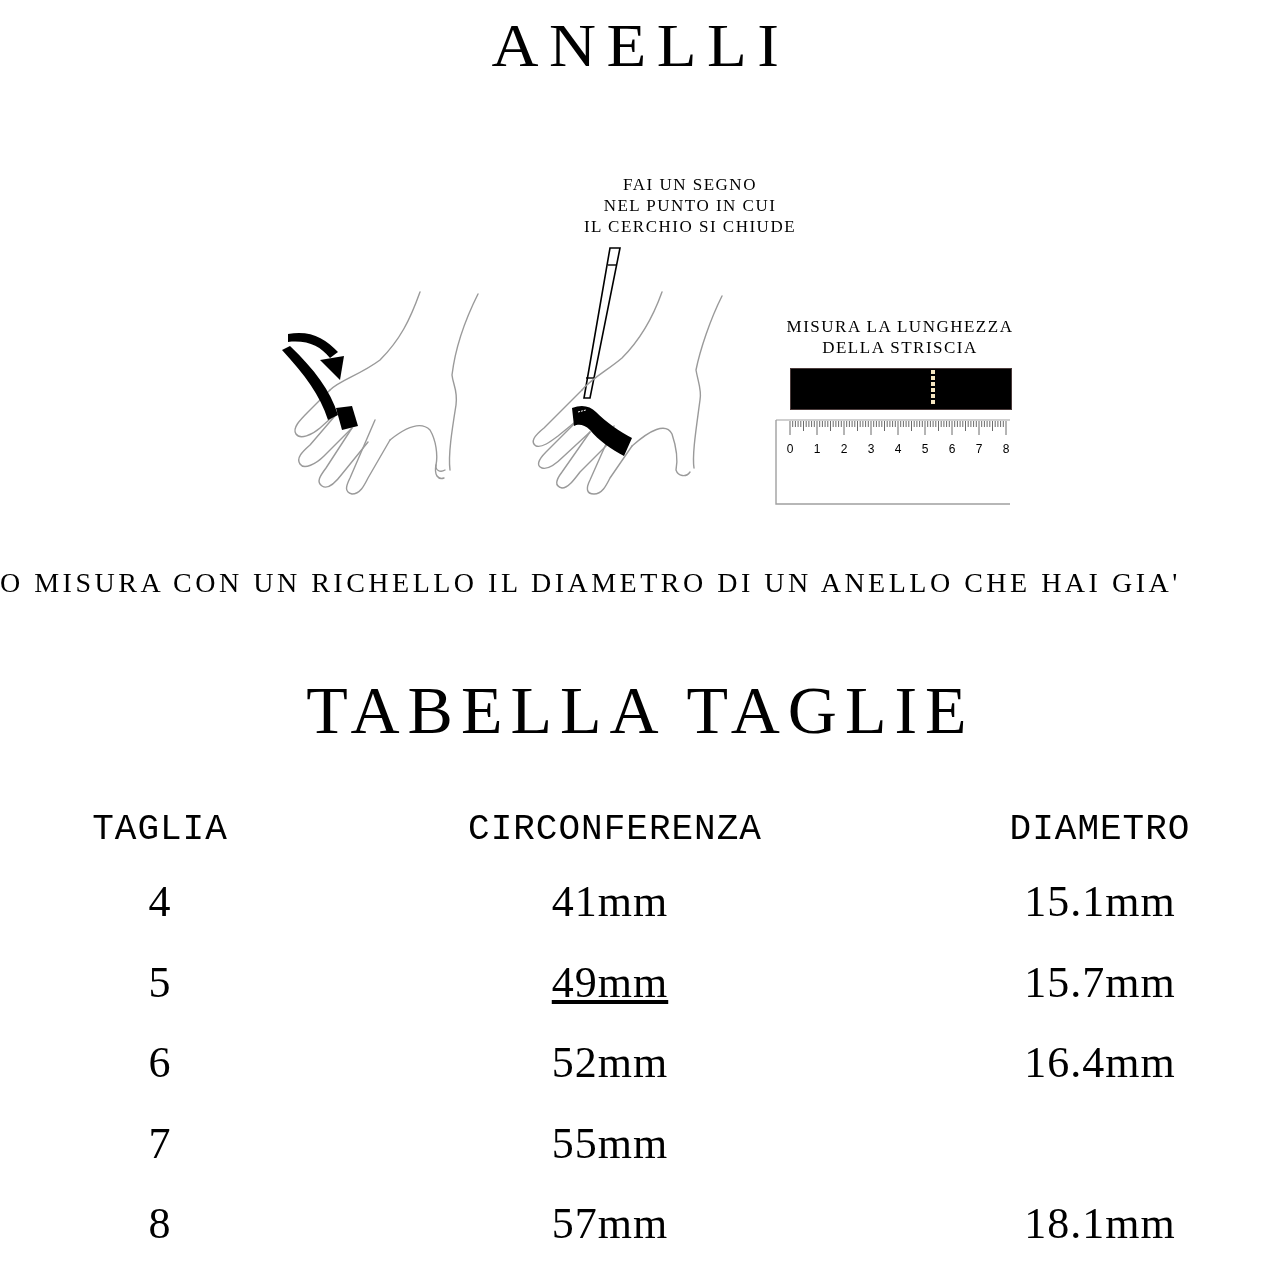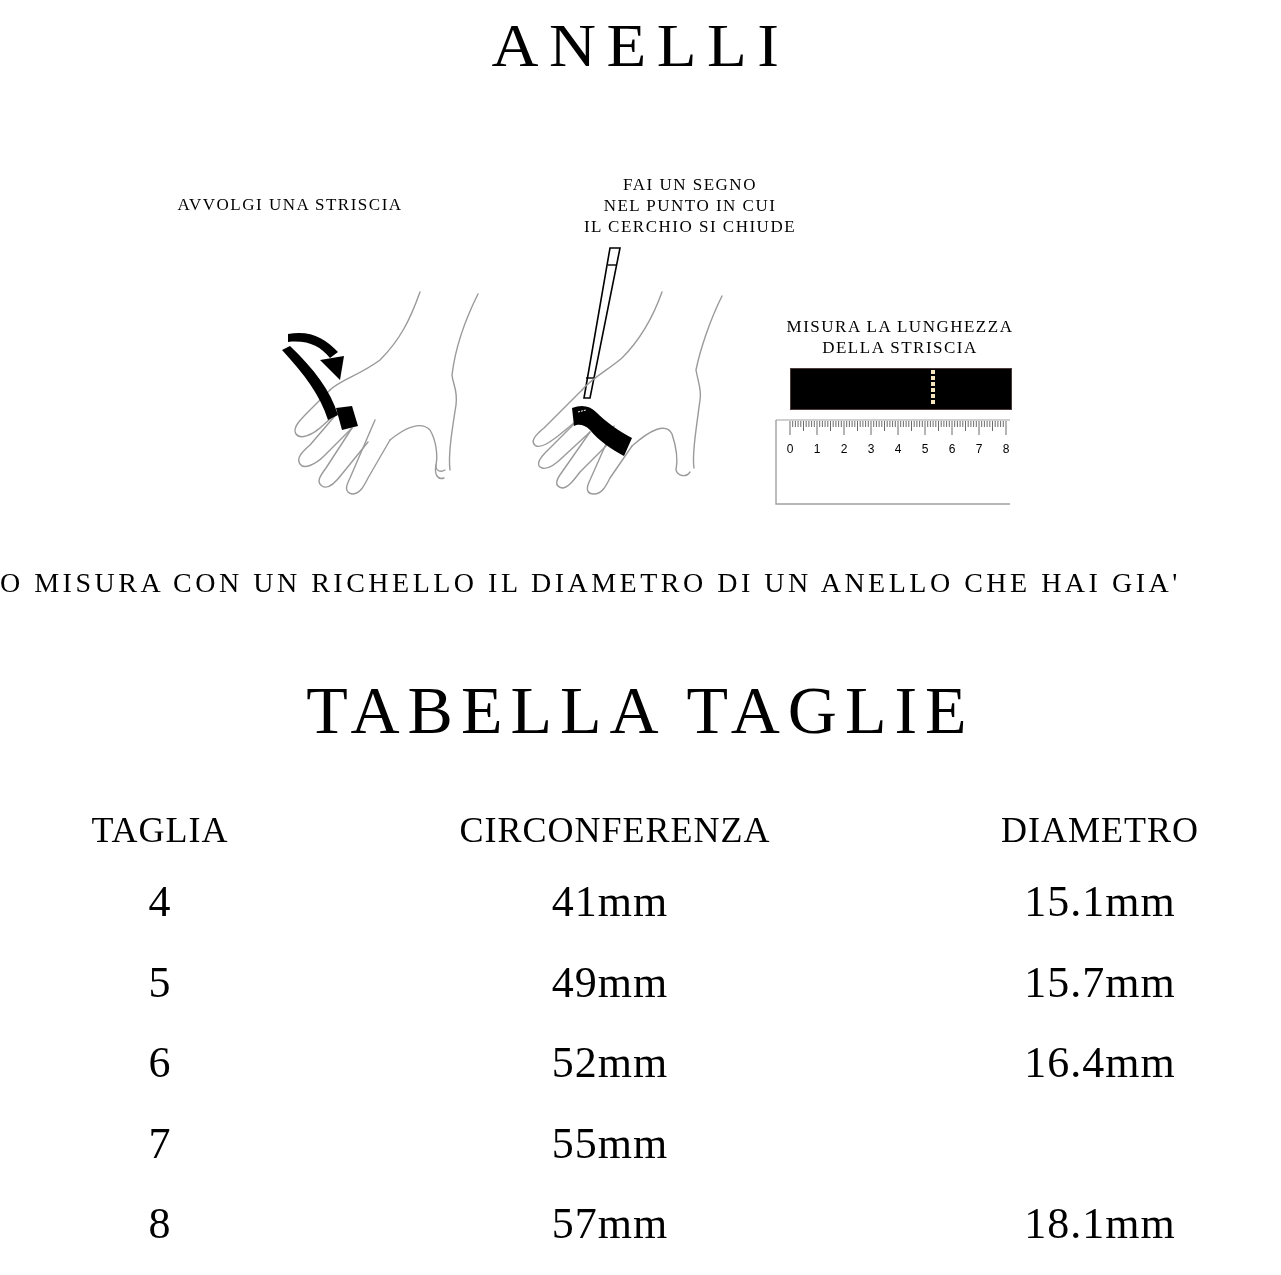--- a/index.html
+++ b/index.html
@@ -35,21 +35,21 @@
       font-size: 28px; letter-spacing: 3.5px; line-height: 34px;
       white-space: nowrap;
     }
     #table-title {
       left: 0; width: 1281px; top: 670px;
       font-size: 68px; letter-spacing: 8px; line-height: 80px;
     }
 
     .col-head {
       top: 808px; font-size: 36px; line-height: 44px; letter-spacing: 1px;
-      text-align: center; white-space: nowrap;
+      text-align: center; white-space: nowrap; font-family: Liberation Mono, monospace;
     }
     #h-taglia { left: 60px; width: 200px; }
     #h-circ { left: 420px; width: 390px; }
     #h-diam { left: 980px; width: 240px; }
 
     .row {
       position: absolute; left: 0; width: 1281px; height: 70px;
     }
     .cell {
       position: absolute; top: 0; text-align: center; white-space: nowrap;
@@ -61,21 +61,20 @@
 
     svg { position: absolute; overflow: visible; }
     .hand { fill: none; stroke: #9a9a9a; stroke-width: 1.4; stroke-linecap: round; stroke-linejoin: round; }
   </style>
 </head>
 <body>
 
 <div id="title" class="abs stencil center">ANELLI</div>
 
 <div id="cap1" class="abs stencil caption">
-  <div>AVVOLGI UNA STRISCIA</div>
 </div>
 
 <div id="cap2" class="abs stencil caption">
   <div>FAI UN SEGNO</div>
   <div>NEL PUNTO IN CUI</div>
   <div>IL CERCHIO SI CHIUDE</div>
 </div>
 
 <div id="cap3" class="abs stencil caption">
   <div>MISURA LA LUNGHEZZA</div>
@@ -228,21 +227,21 @@
 <div id="h-circ" class="abs stencil col-head">CIRCONFERENZA</div>
 <div id="h-diam" class="abs stencil col-head">DIAMETRO</div>
 
 <div class="row" style="top:872px;">
   <div class="cell c-size stencil">4</div>
   <div class="cell c-circ stencil" style="text-transform:none;">41mm</div>
   <div class="cell c-diam stencil" style="text-transform:none;">15.1mm</div>
 </div>
 <div class="row" style="top:953px;">
   <div class="cell c-size stencil">5</div>
-  <div class="cell c-circ stencil" style="text-transform:none;">49mm</div>
+  <div class="cell c-circ stencil" style="text-transform:none;text-decoration:underline;">49mm</div>
   <div class="cell c-diam stencil" style="text-transform:none;">15.7mm</div>
 </div>
 <div class="row" style="top:1033px;">
   <div class="cell c-size stencil">6</div>
   <div class="cell c-circ stencil" style="text-transform:none;">52mm</div>
   <div class="cell c-diam stencil" style="text-transform:none;">16.4mm</div>
 </div>
 <div class="row" style="top:1114px;">
   <div class="cell c-size stencil">7</div>
   <div class="cell c-circ stencil" style="text-transform:none;">55mm</div>

